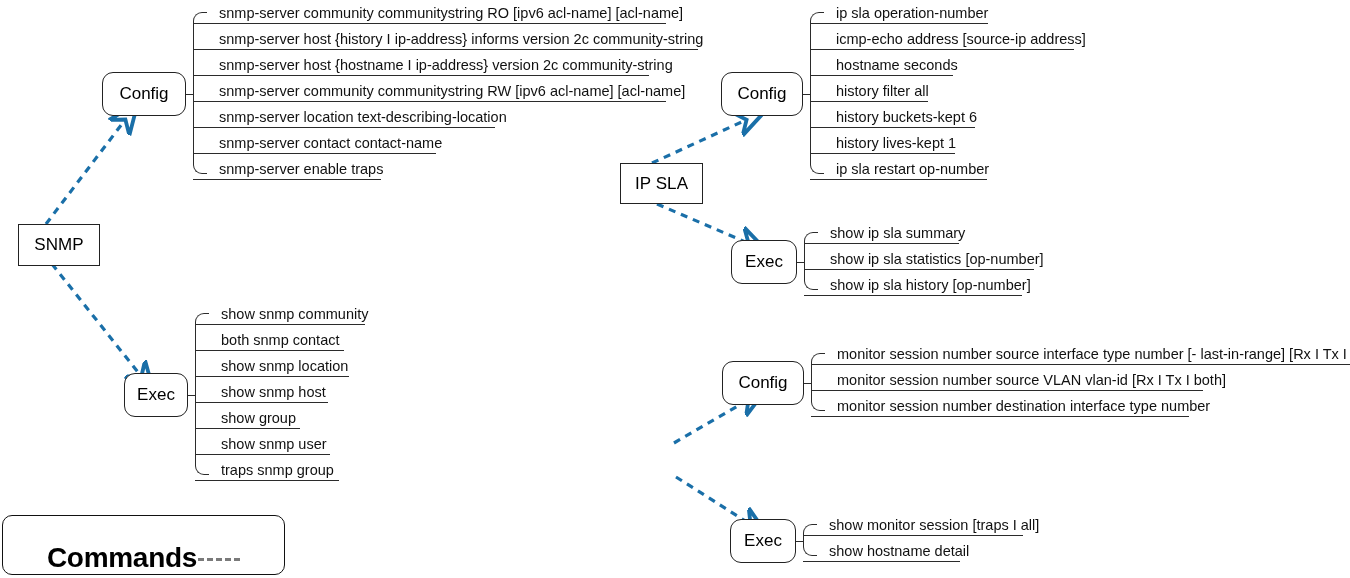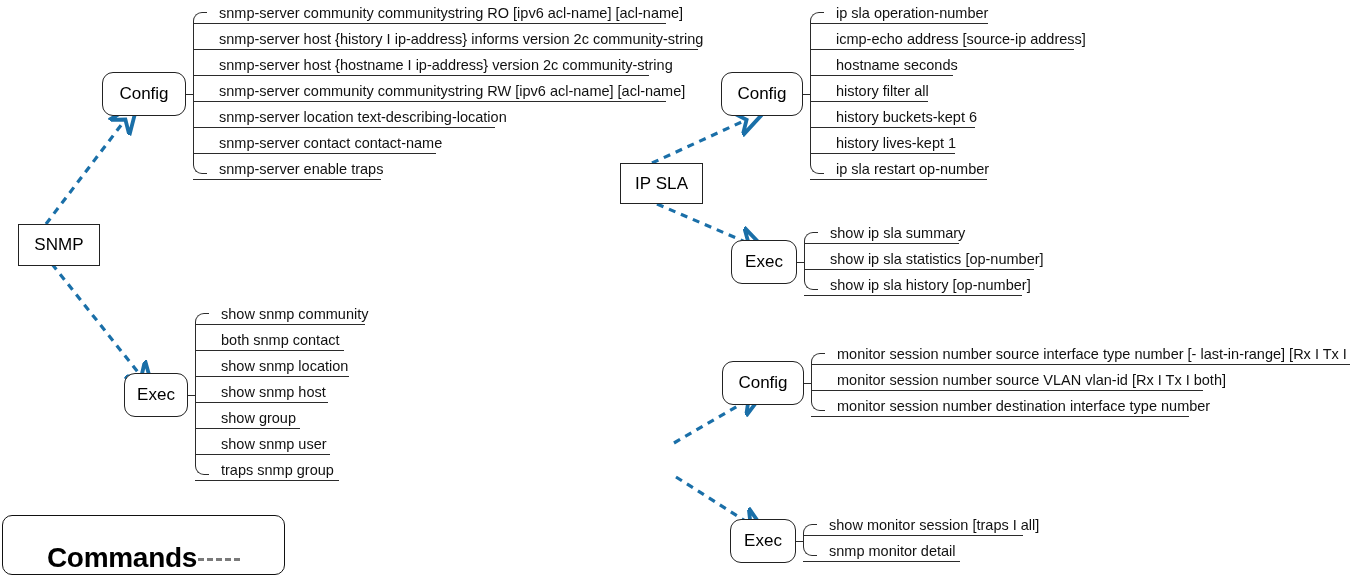--- a/index.html
+++ b/index.html
@@ -323,21 +323,21 @@
   <div class="stub" style="left:795px; top:541px; width:9px;"></div>
 
   <div class="bracket-group" style="left:803px; top:524px;">
     <div class="bracket-spine" style="height:32px;"></div>
     <div class="cmd-row" style="top:-14px;">
       <div class="cmd-underline" style="width:220px;"></div>
       <div class="cmd-text">show monitor session [traps I all]</div>
     </div>
     <div class="cmd-row" style="top:12px;">
       <div class="cmd-underline" style="width:157px;"></div>
-      <div class="cmd-text">snmp monitor detail</div>
+      <div class="cmd-text">show hostname detail</div>
     </div>
   </div>
 
   <div class="legend-box" style="left:2px; top:515px; width:283px; height:60px;">
     <span class="legend-label">
       <span>Commands</span><span class="legend-tail"></span>
     </span>
   </div>
 
 </div>

